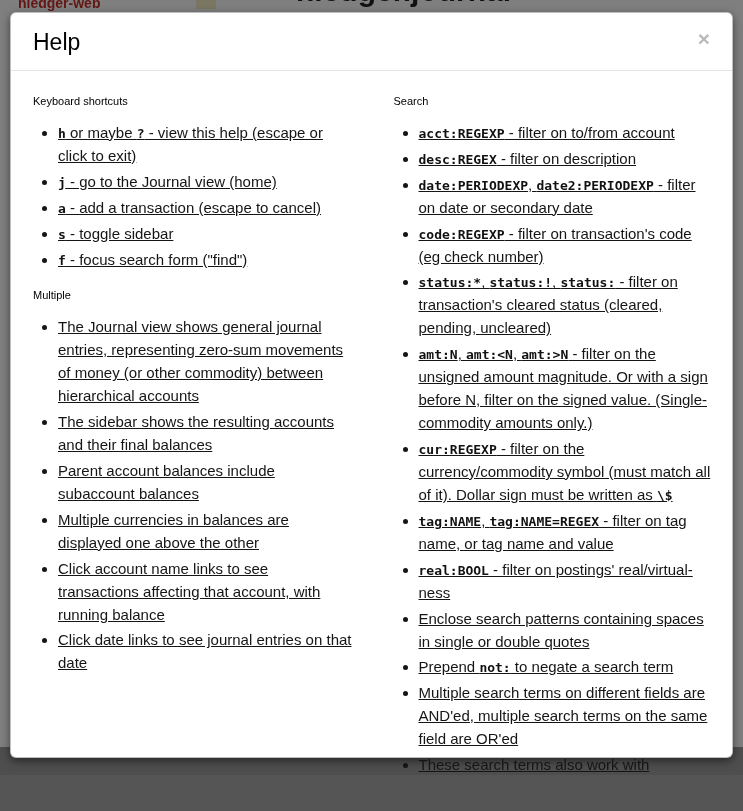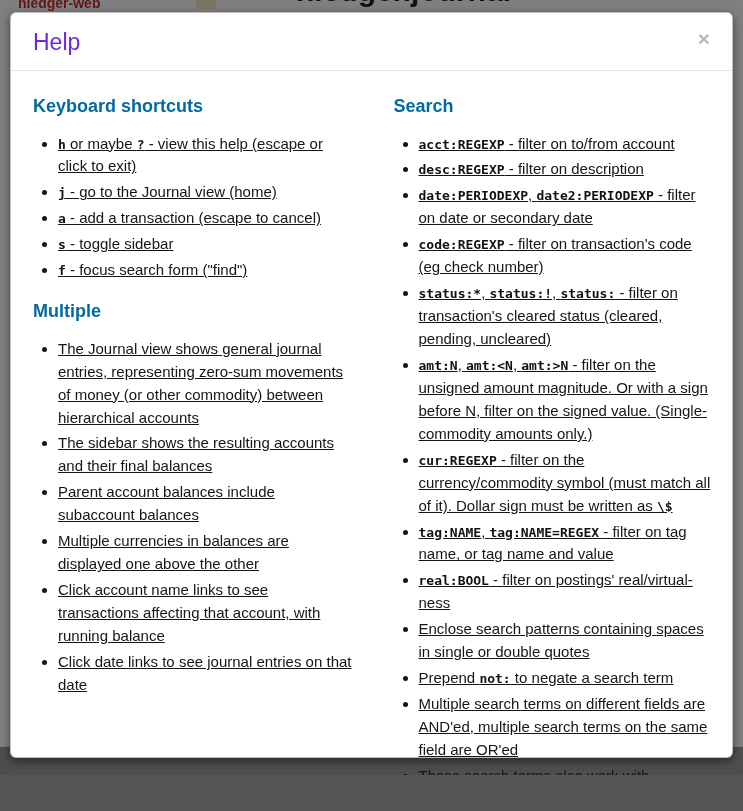--- a/index.html
+++ b/index.html
@@ -26,31 +26,31 @@
   
   .modal{
     position:absolute;left:10px;right:10px;top:12px;bottom:17px;z-index:2;
     background:#fff;border-radius:6px;border:1px solid rgba(0,0,0,0.25);
     box-shadow:0 3px 9px rgba(0,0,0,0.5);box-sizing:border-box;
     color:#151515;
   }
   .modal-header{
     position:relative;padding:16px 20px 14px 22px;border-bottom:1px solid #e5e5e5;
   }
-  .modal-title{margin:0;font-size:23px;font-weight:500;color:#6d28d9;}
+  .modal-title{margin:0;font-size:23px;font-weight:500;color:#000000;}
   .close-btn{
     position:absolute;top:14px;right:16px;border:none;background:none;
     font-size:21px;font-weight:bold;color:#b9b9b9;cursor:pointer;line-height:1;
     font-family:"Liberation Sans",sans-serif;
   }
   .modal-body{
     display:grid;grid-template-columns:1fr 1fr;column-gap:42px;
     padding:6px 20px 20px 22px;font-size:15px;line-height:1.53;
   }
-  .section-heading{font-size:18px;font-weight:bold;margin:16px 0 12px;color:#0369a1;}
+  .section-heading{font-size:11px;font-weight:normal;margin:16px 0 12px;color:#000000;}
   .help-list{margin:0 0 6px;padding-left:25px;text-decoration:underline;}
   .help-list li{margin:0 0 3px;}
   .code{
     font-family:"DejaVu Sans Mono","Liberation Mono",monospace;
     font-weight:bold;font-size:13px;color:#111;
   }
 </style>
 </head>
 <body>
 
@@ -87,21 +87,21 @@
             <li><span>Parent account balances include subaccount balances</span></li>
             <li><span>Multiple currencies in balances are displayed one above the other</span></li>
             <li><span>Click account name links to see transactions affecting that account, with running balance</span></li>
             <li><span>Click date links to see journal entries on that date</span></li>
           </ul>
       </div>
       <div class="col">
         <h3 class="section-heading">Search</h3>
         <ul class="help-list">
             <li><span class="code">acct:REGEXP</span><span> - filter on to/from account</span></li>
-            <li><span class="code">desc:REGEXP</span><span> - filter on description</span></li>
+            <li><span class="code">desc:REGEX</span><span> - filter on description</span></li>
             <li><span class="code">date:PERIODEXP</span><span>, </span><span class="code">date2:PERIODEXP</span><span> - filter on date or secondary date</span></li>
             <li><span class="code">code:REGEXP</span><span> - filter on transaction's code (eg check number)</span></li>
             <li><span class="code">status:*</span><span>, </span><span class="code">status:!</span><span>, </span><span class="code">status:</span><span> - filter on transaction's cleared status (cleared, pending, uncleared)</span></li>
             <li><span class="code">amt:N</span><span>, </span><span class="code">amt:&lt;N</span><span>, </span><span class="code">amt:&gt;N</span><span> - filter on the unsigned amount magnitude. Or with a sign before N, filter on the signed value. (Single-commodity amounts only.)</span></li>
             <li><span class="code">cur:REGEXP</span><span> - filter on the currency/commodity symbol (must match all of it). Dollar sign must be written as </span><span class="code">\$</span></li>
             <li><span class="code">tag:NAME</span><span>, </span><span class="code">tag:NAME=REGEX</span><span> - filter on tag name, or tag name and value</span></li>
             <li><span class="code">real:BOOL</span><span> - filter on postings' real/virtual-ness</span></li>
             <li><span>Enclose search patterns containing spaces in single or double quotes</span></li>
             <li><span>Prepend </span><span class="code">not:</span><span> to negate a search term</span></li>
             <li><span>Multiple search terms on different fields are AND'ed, multiple search terms on the same field are OR'ed</span></li>

